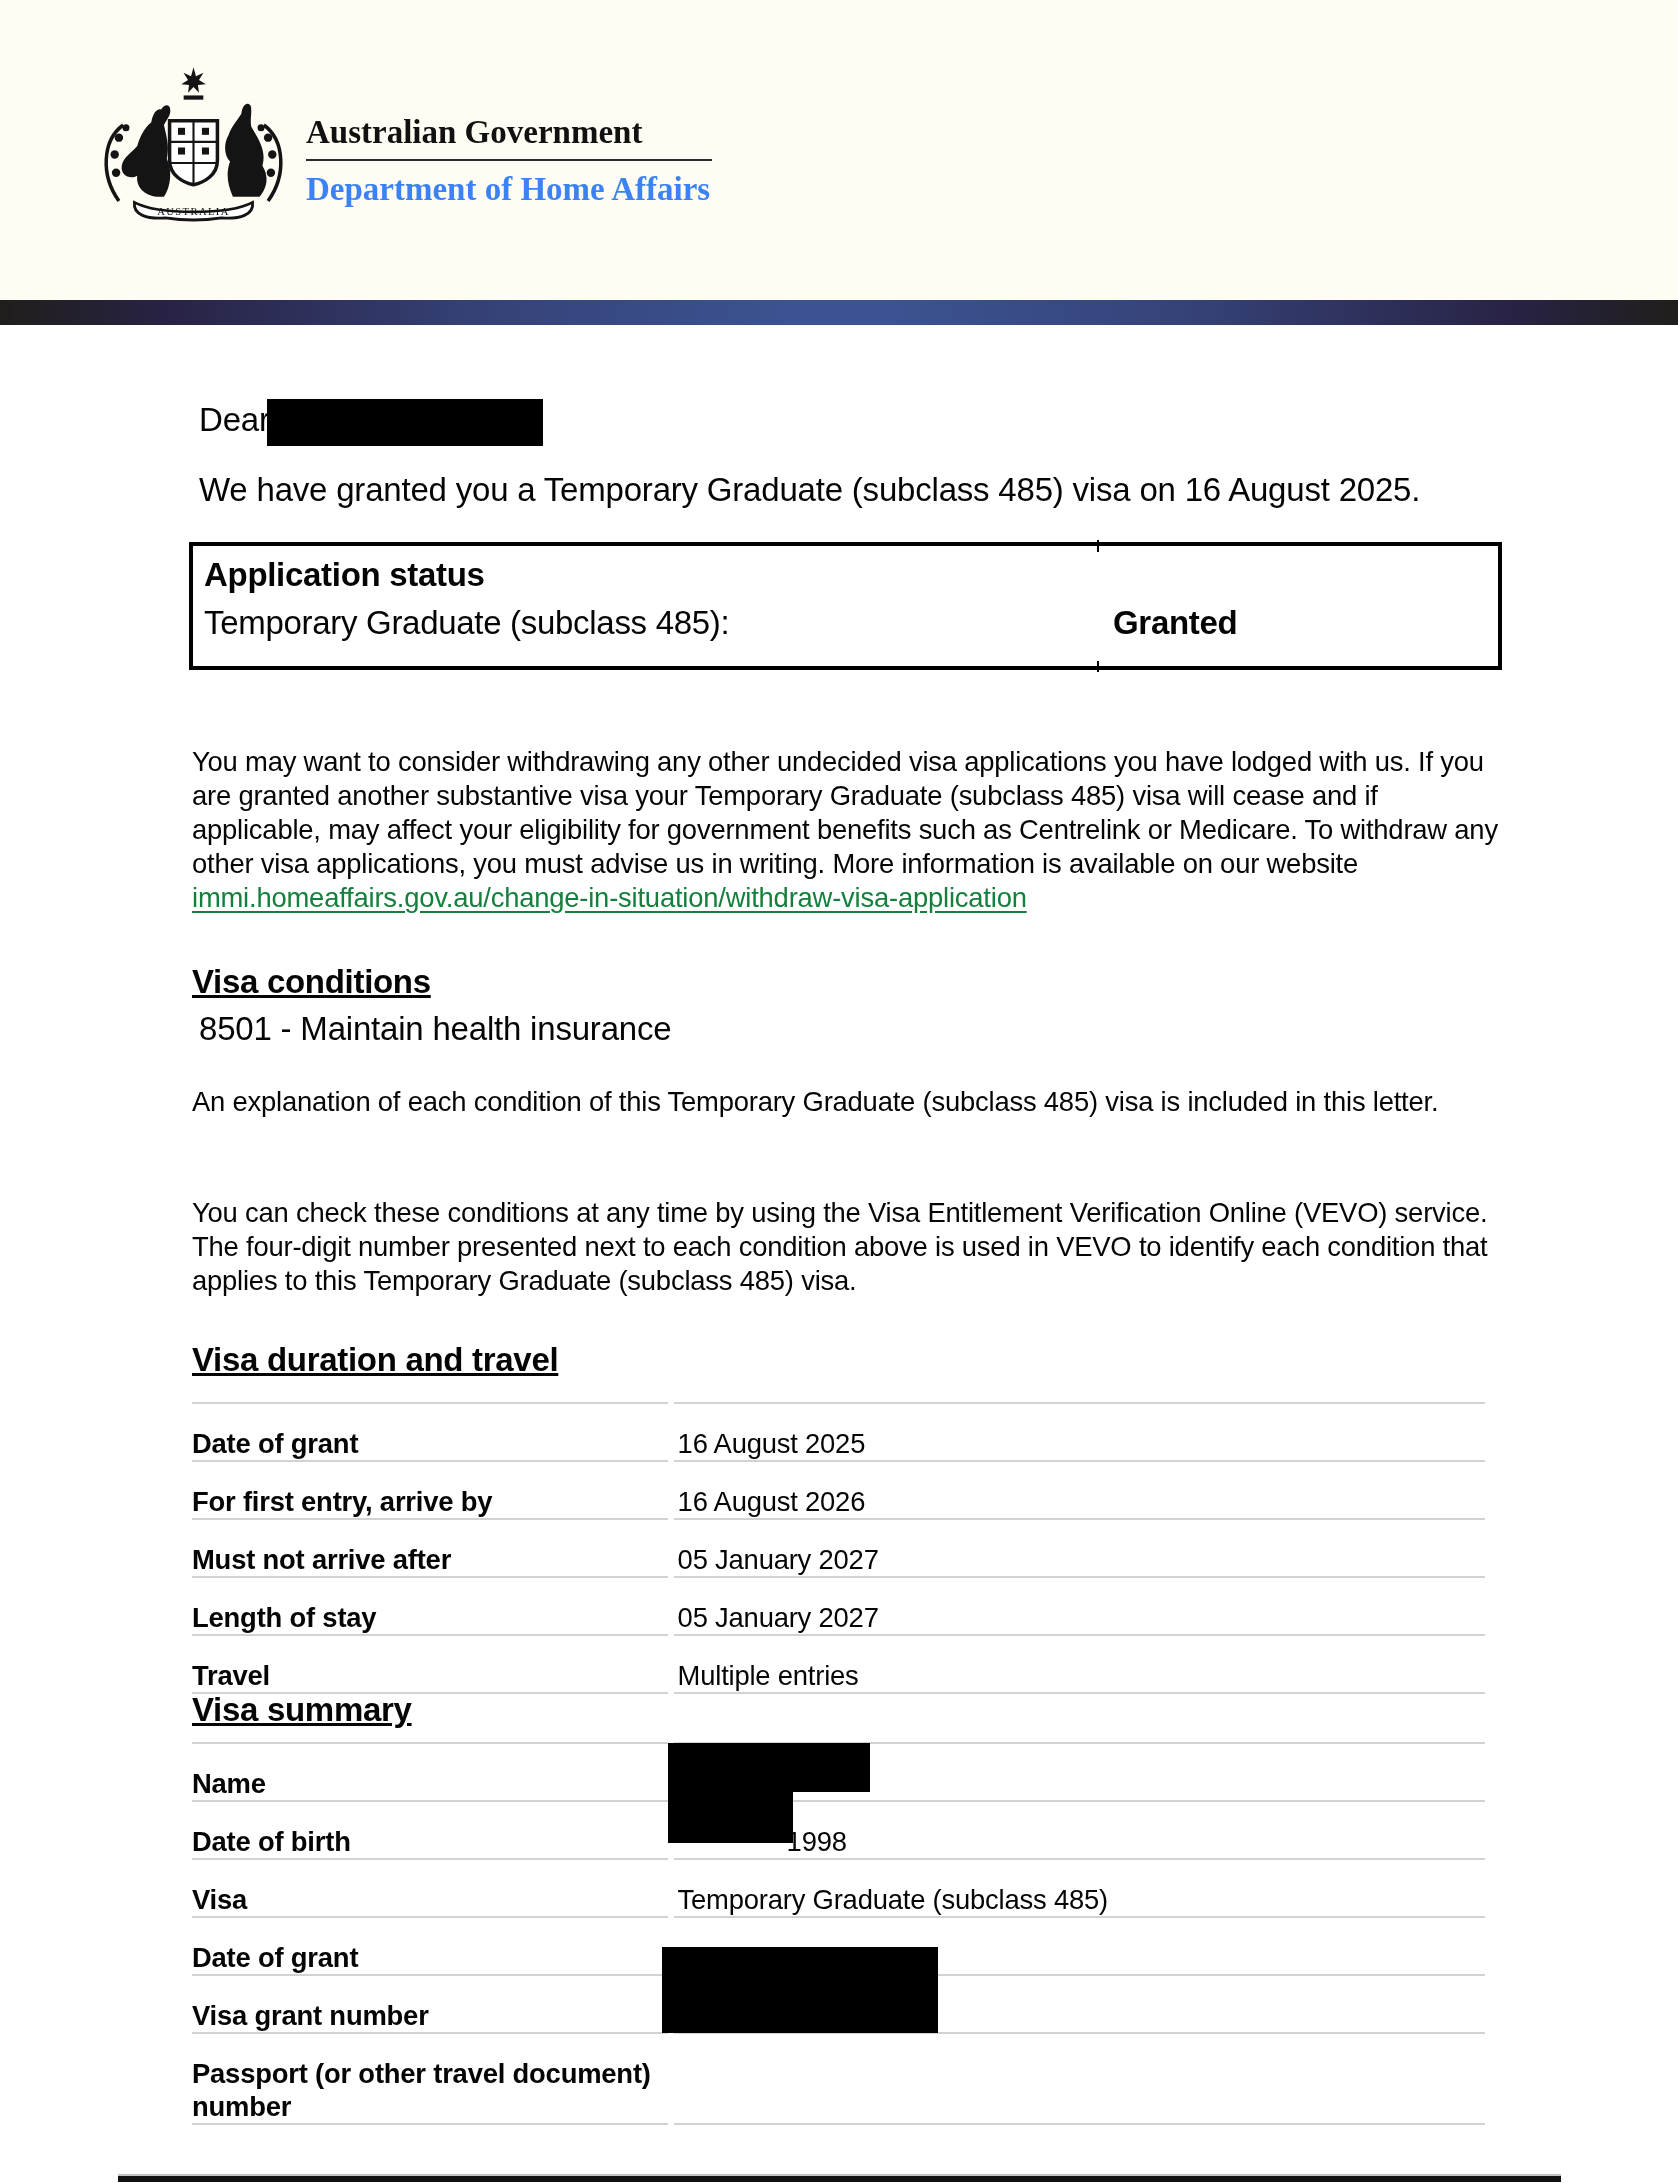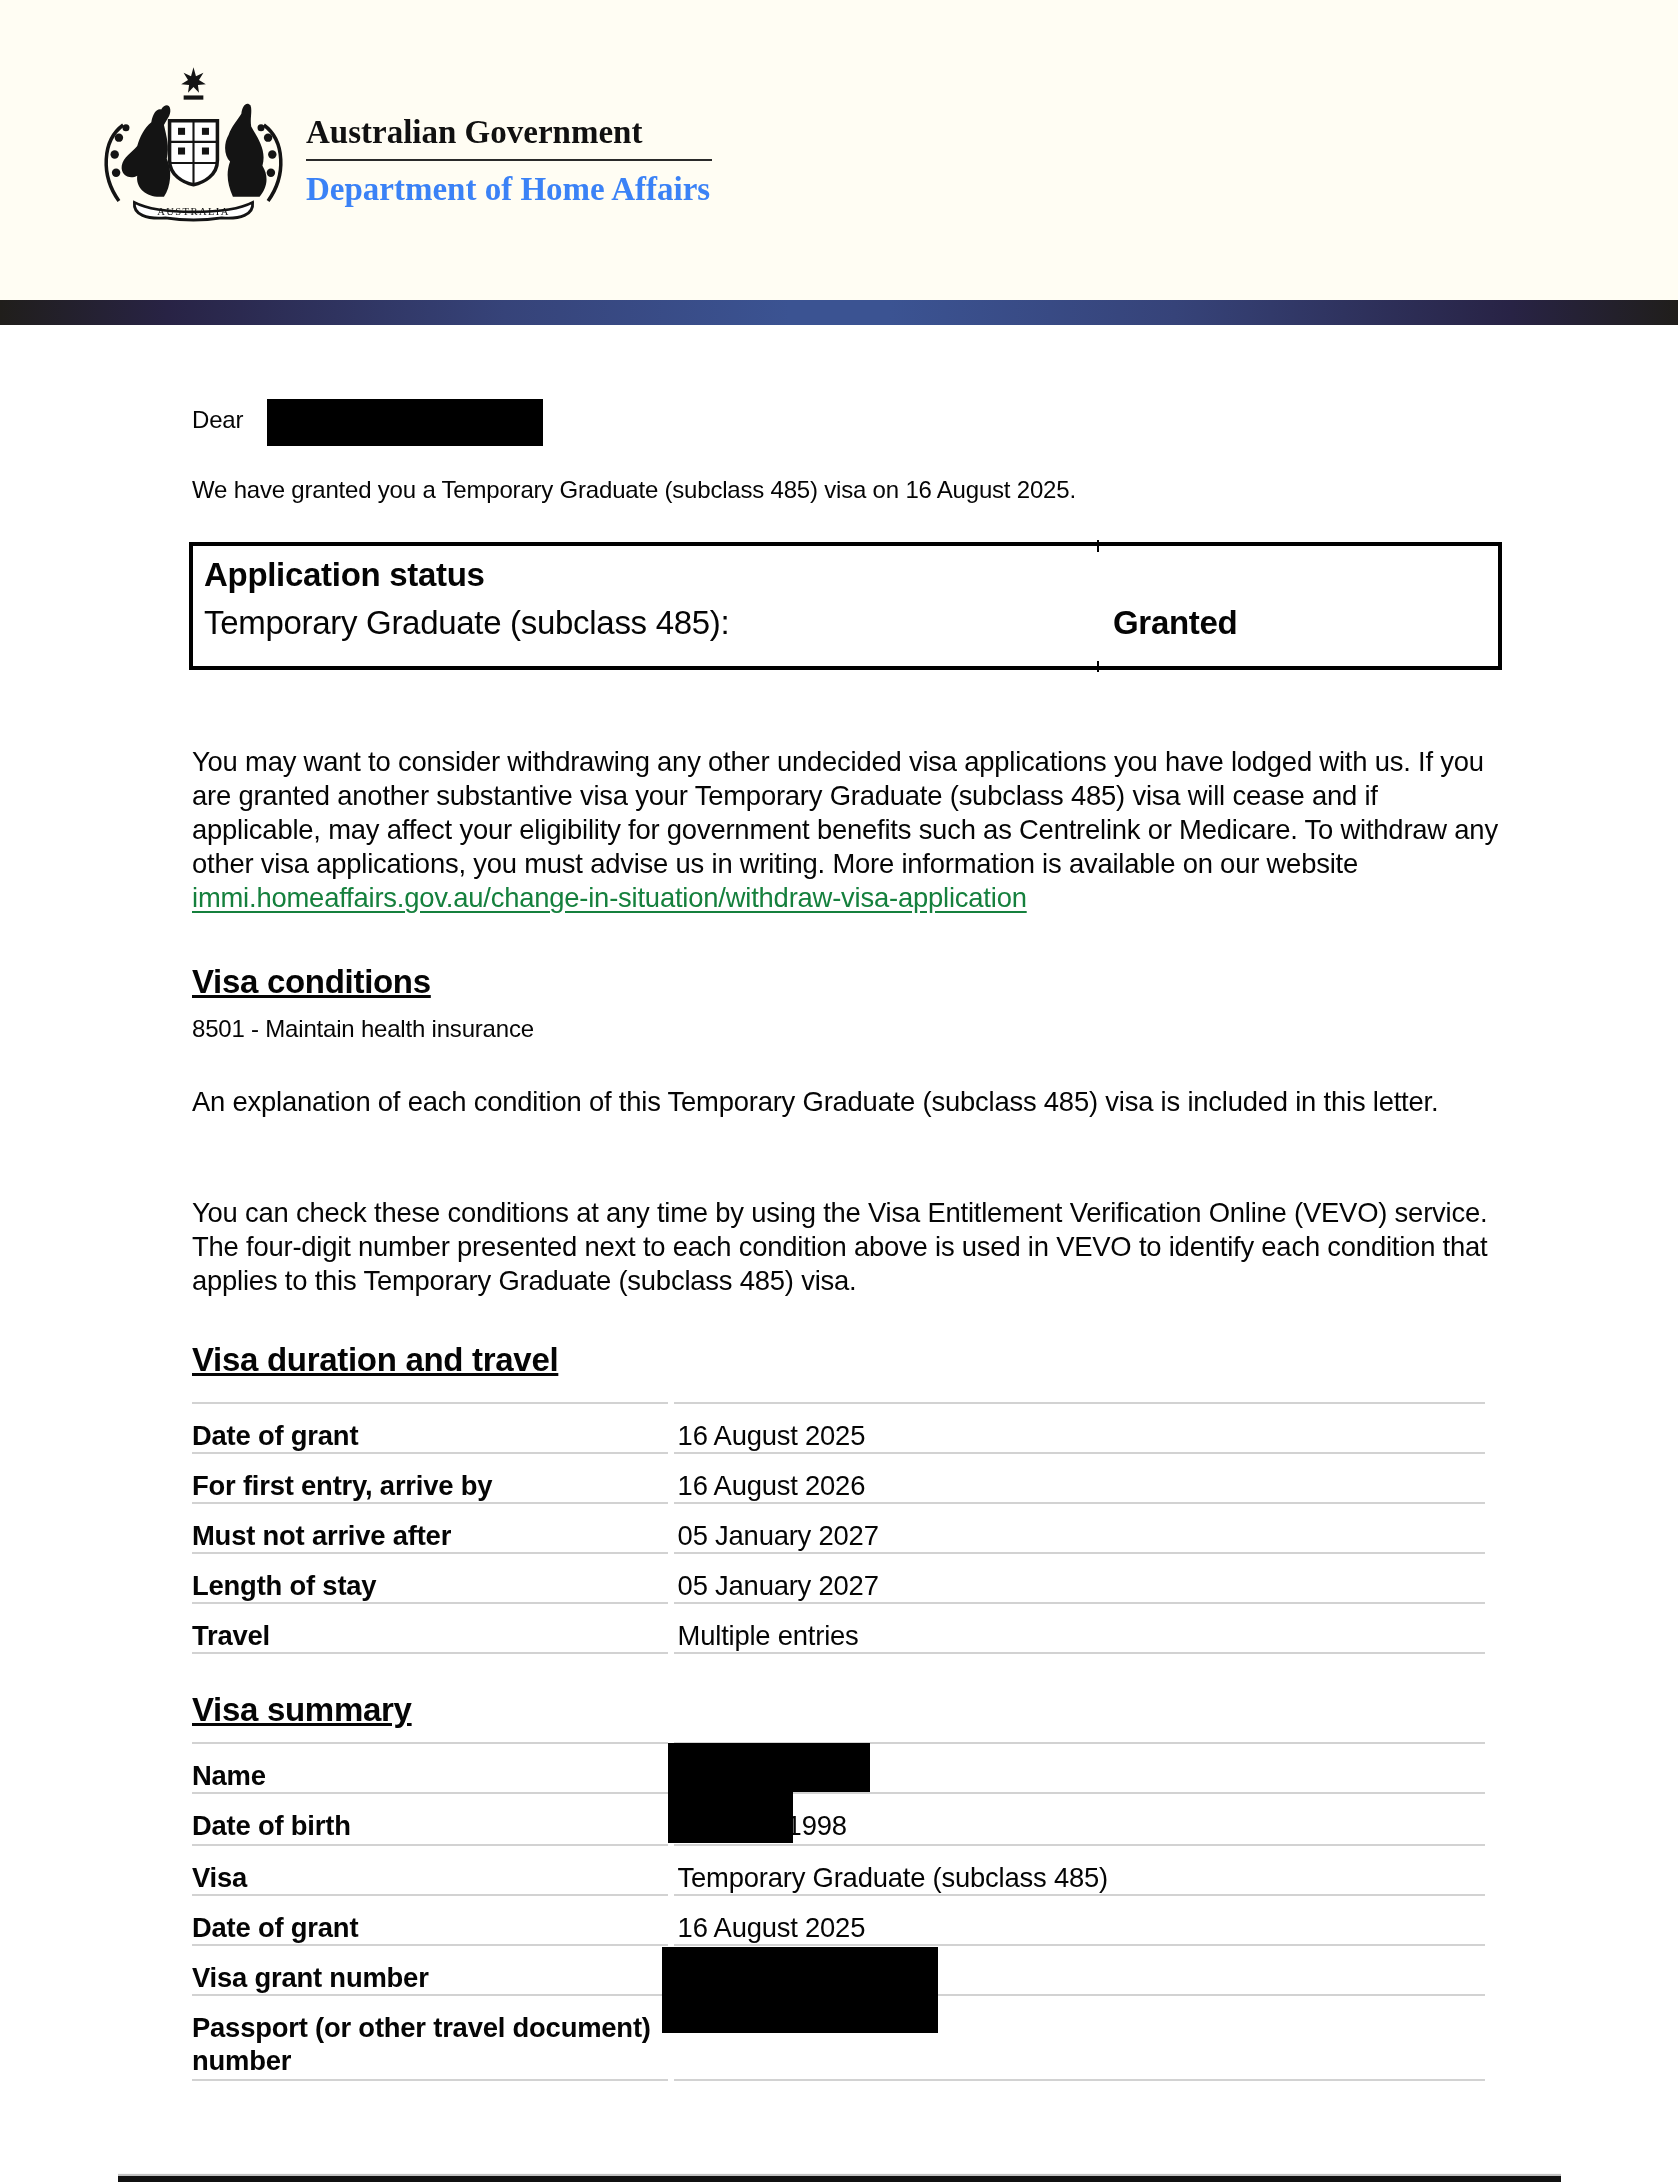--- a/index.html
+++ b/index.html
@@ -12,36 +12,36 @@
   .top-band { position:absolute; left:0; top:0; width:1679px; height:300px; background:#fffdf3; }
   .emblem { position:absolute; left:95px; top:62px; width:197px; height:171px; }
   .gov-block { position:absolute; left:306px; top:114px; width:480px; }
   .gov-title { font-family:"Liberation Serif", serif; font-weight:bold; font-size:33px; color:#111; }
   .gov-rule { width:406px; height:2.1px; background:#2a2a2a; margin-top:8.2px; }
   .gov-dept { font-family:"Liberation Serif", serif; font-weight:bold; font-size:33px; color:#3b82f6; margin-top:9.6px; }
   .banner {
     position:absolute; left:0; top:300px; width:1679px; height:25px;
     background:linear-gradient(90deg,#201e1b 0%,#282345 10%,#364379 30%,#3b5392 47%,#3b5392 53%,#364379 70%,#282345 90%,#201e1b 100%);
   }
-  .line { position:absolute; font-size:24px; line-height:33px; letter-spacing:-0.2px; }
+  .line { position:absolute; font-size:33px; line-height:33px; letter-spacing:-0.2px;margin-left:7px; }
   .para { position:absolute; left:192px; width:1306px; font-size:27.4px; line-height:34px; letter-spacing:-0.2px; }
   .heading { position:absolute; left:192px; font-size:33px; font-weight:bold; letter-spacing:-0.3px;text-decoration:underline; }
   a.doclink { color:#15803d; text-decoration:underline; text-underline-offset:4.1px; }
   .status-box {
     position:absolute; left:189px; top:542px; width:1313px; height:128px;
     border:4.1px solid #000; background:#fff; padding:9.6px 0 0 11px;
   }
   .status-title { font-size:33px; font-weight:bold; letter-spacing:-0.3px; }
   .status-row { position:relative; margin-top:10px; font-size:33px; letter-spacing:-0.3px; }
   .status-value { position:absolute; left:909px; top:0; font-weight:bold; }
   .tick { position:absolute; left:904px; width:2.1px; height:11.7px; background:#000; }
   .tick.t { top:-6.2px; } .tick.b { bottom:-6.2px; }
   .vtable { position:absolute; left:192px; width:1293px; }
   .vrow { display:flex; }
-  .vrow .cl, .vrow .cv { border-top:2.7px solid #d2d2d2; padding-top:15px; }
+  .vrow .cl, .vrow .cv { border-top:2.7px solid #d2d2d2; padding-top:23px; }
   .vrow .cl { width:476px; margin-right:5.5px; font-weight:bold; font-size:27.4px; line-height:33px; letter-spacing:-0.2px; }
   .vrow .cv { flex:1; font-size:27.4px; line-height:33px; letter-spacing:-0.2px; padding-left:4.1px; }
   .t-close { display:flex; height:2.7px; }
   .t-close div { border-top:2.7px solid #d2d2d2; }
   .t-close .cl { width:476px; margin-right:5.5px; } .t-close .cv { flex:1; }
   .redact { position:absolute; background:#000; }
   .bottom-rule { position:absolute; left:118px; top:2176px; width:1443px; height:5.5px;
     background:#111; box-shadow:0 -2.1px 0 rgba(120,120,120,0.45); }
   .cv-indent { display:inline-block; margin-left:109px; }
 </style>

